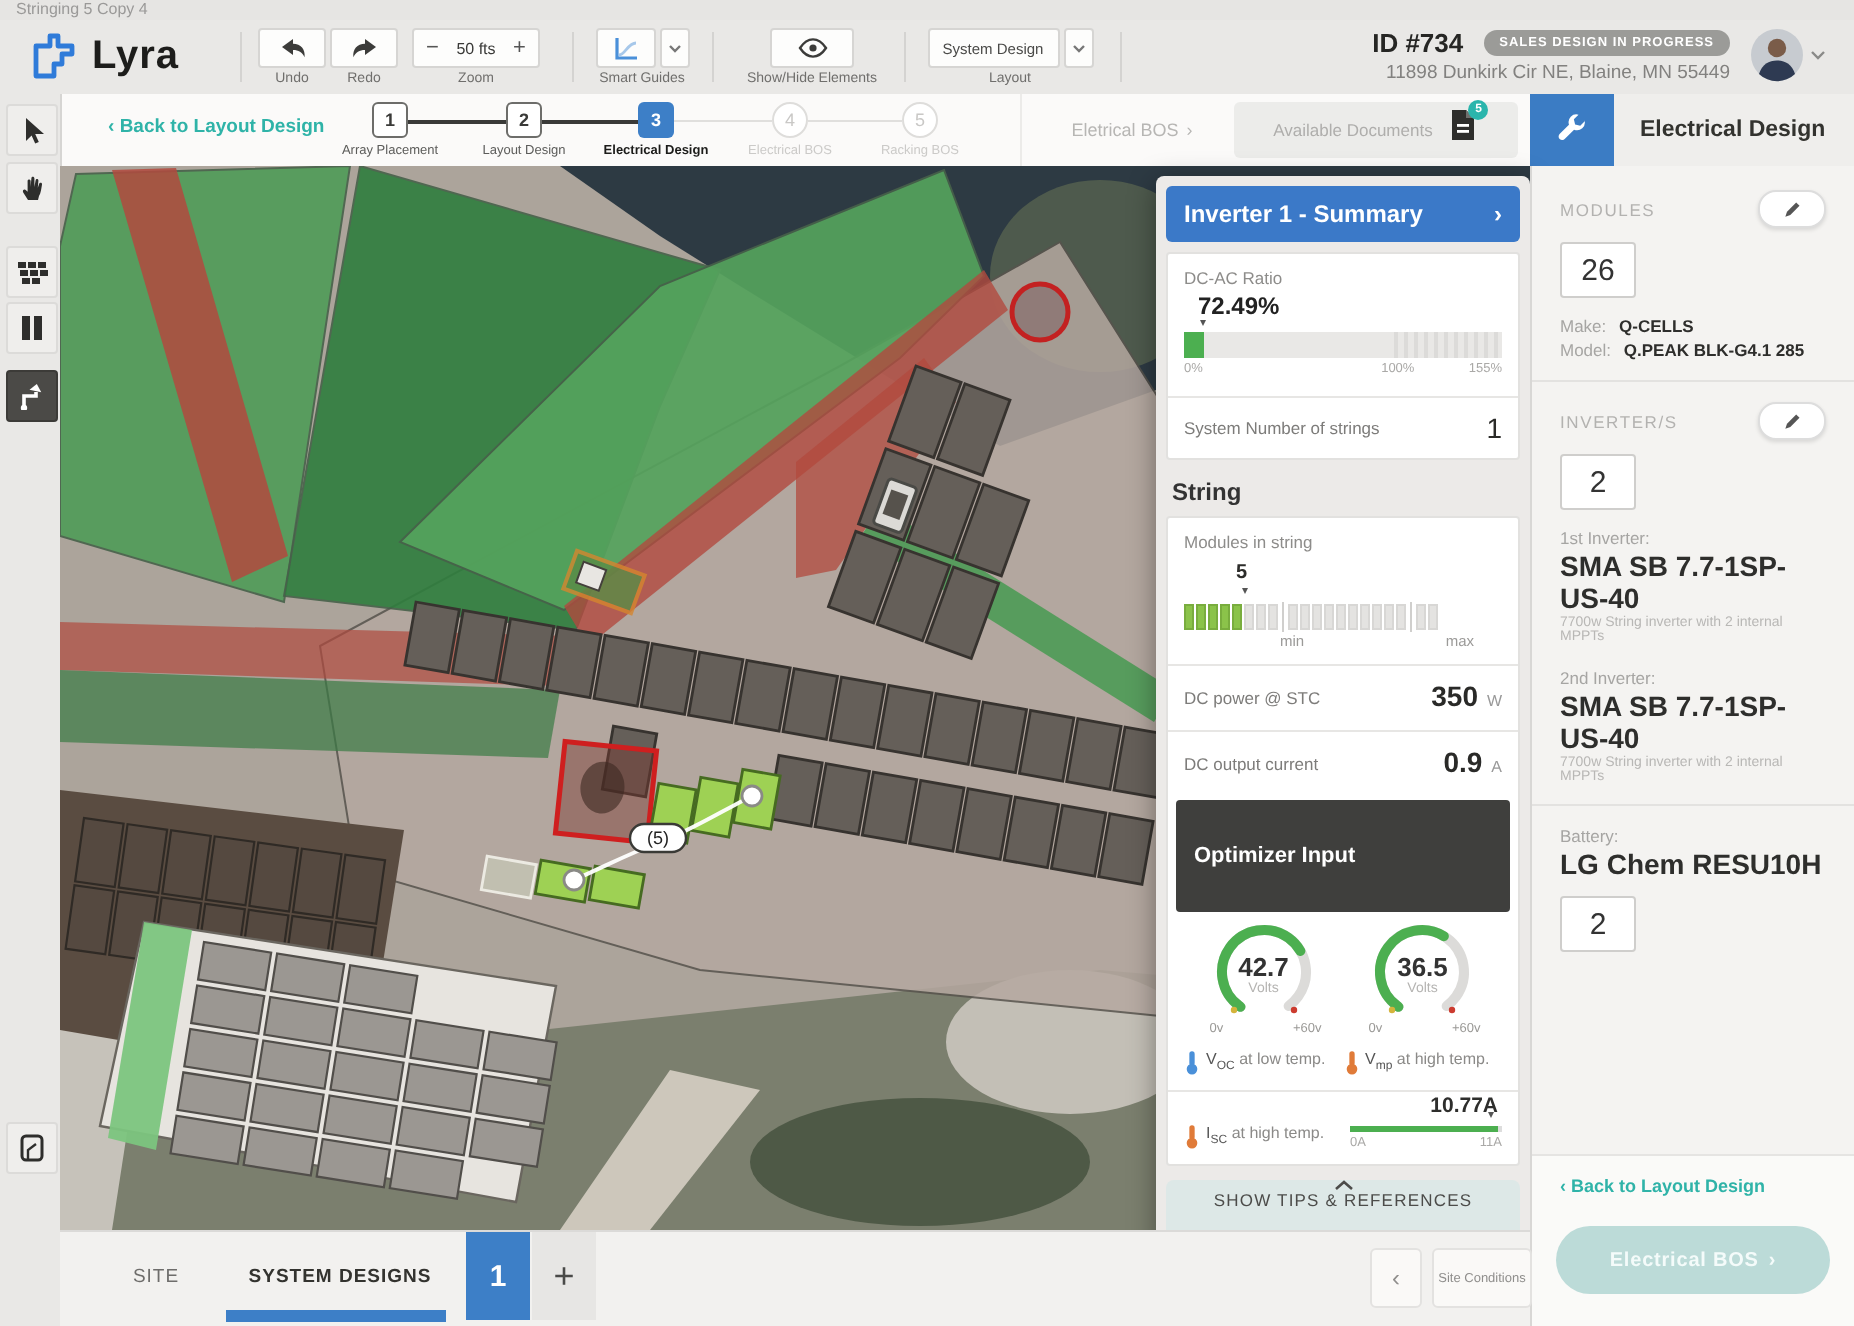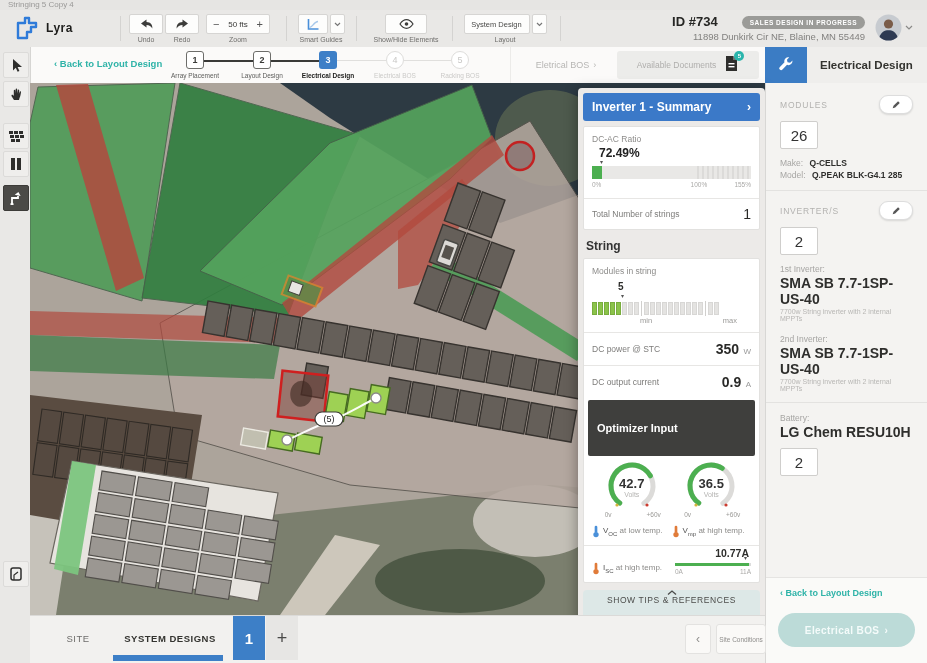--- a/index.html
+++ b/index.html
@@ -3,28 +3,28 @@
 <meta charset="utf-8">
 <style>
   html,body{margin:0;padding:0;background:#d8d7d5;}
   .stage{position:relative;width:927px;height:663px;overflow:hidden;background:#e6e5e3;
          font-family:"Liberation Sans","DejaVu Sans",sans-serif;-webkit-font-smoothing:antialiased;}
   .page-title{position:absolute;top:0;left:8px;font-size:8px;color:#9a9998;}
 
   
   .topbar{position:absolute;top:10px;left:0;width:927px;height:37px;background:#e9e8e6;border-bottom:1px solid #d2d1cf;}
   .logo{position:absolute;left:14px;top:5px;display:flex;align-items:center;gap:6px;}
-  .logo-text{font-size:12px;font-weight:bold;color:#1d1d1b;letter-spacing:.5px;text-align:right;}
+  .logo-text{font-size:20px;font-weight:bold;color:#1d1d1b;letter-spacing:.5px;text-align:right;}
   .tgroup{position:absolute;top:4px;text-align:center;}
   .tg-label{font-size:7px;color:#6f6e6c;margin-top:2px;white-space:nowrap;}
   .wbox{display:inline-flex;align-items:center;justify-content:center;height:20px;background:#fdfdfc;
         border:1px solid #d6d5d3;border-radius:2px;vertical-align:top;box-sizing:border-box;color:#3c3c3a;}
   .vdiv{position:absolute;top:6px;width:1px;height:25px;background:#d4d3d1;}
   .proj{position:absolute;right:62px;top:4px;text-align:right;}
-  .proj-line1{display:flex;align-items:flex-end;justify-content:flex-end;gap:24px;}
+  .proj-line1{display:flex;align-items:center;justify-content:flex-end;gap:10px;}
   .proj-id{font-size:13px;font-weight:bold;color:#262624;}
   .badge{background:#9b9b98;color:#fff;font-size:6.5px;font-weight:bold;letter-spacing:.5px;
          padding:3px 8px;border-radius:8px;}
   .proj-addr{font-size:9.5px;color:#82817f;margin-top:2px;}
   .avatar-wrap{position:absolute;right:14px;top:4px;display:flex;align-items:center;gap:3px;}
 
   
   .steprow{position:absolute;top:47px;left:30px;width:735px;height:36px;background:#fbfaf9;border-bottom:1px solid #e0dfdd;}
   .backlink{position:absolute;left:24px;top:11px;font-size:9.5px;font-weight:bold;color:#2fb3a8;cursor:pointer;}
   .stepline{position:absolute;top:13px;height:2px;}
@@ -505,21 +505,21 @@
         <div class="hatch"></div>
           <div class="fill"></div>
       </div>
       <div class="scale">
         <span style="position:absolute;left:0">0%</span>
         <span style="position:absolute;left:62%">100%</span>
         <span style="position:absolute;right:0">155%</span>
       </div>
       <div class="divider"></div>
       <div class="rowkv">
-        <span class="kv-label">Total Number of strings</span>
+        <span class="kv-label">System Number of strings</span>
         <span class="kv-val">1</span>
       </div>
     </div>
 
     <div class="sect-title">String</div>
 
     <div class="card">
       <div class="mini-label">Modules in string</div>
       <div style="margin-left:26px;text-align:left">
         <span style="font-size:10px;font-weight:bold;color:#2c2c2a">5</span>

